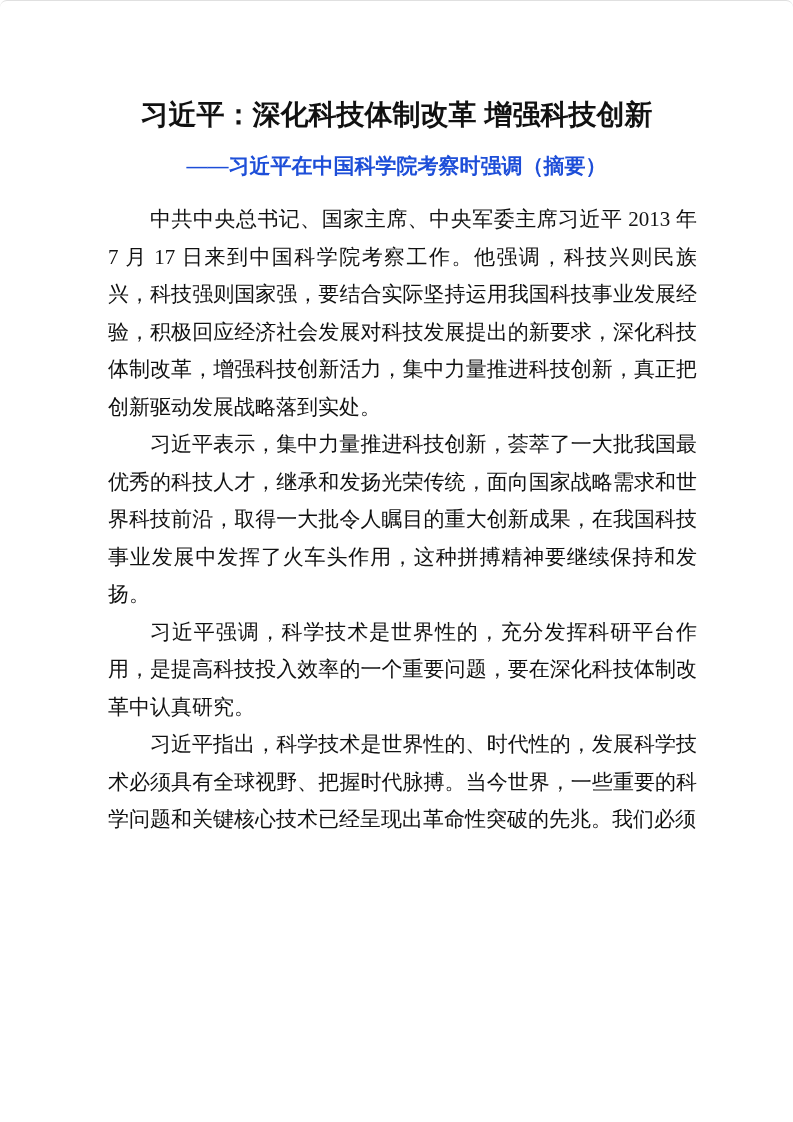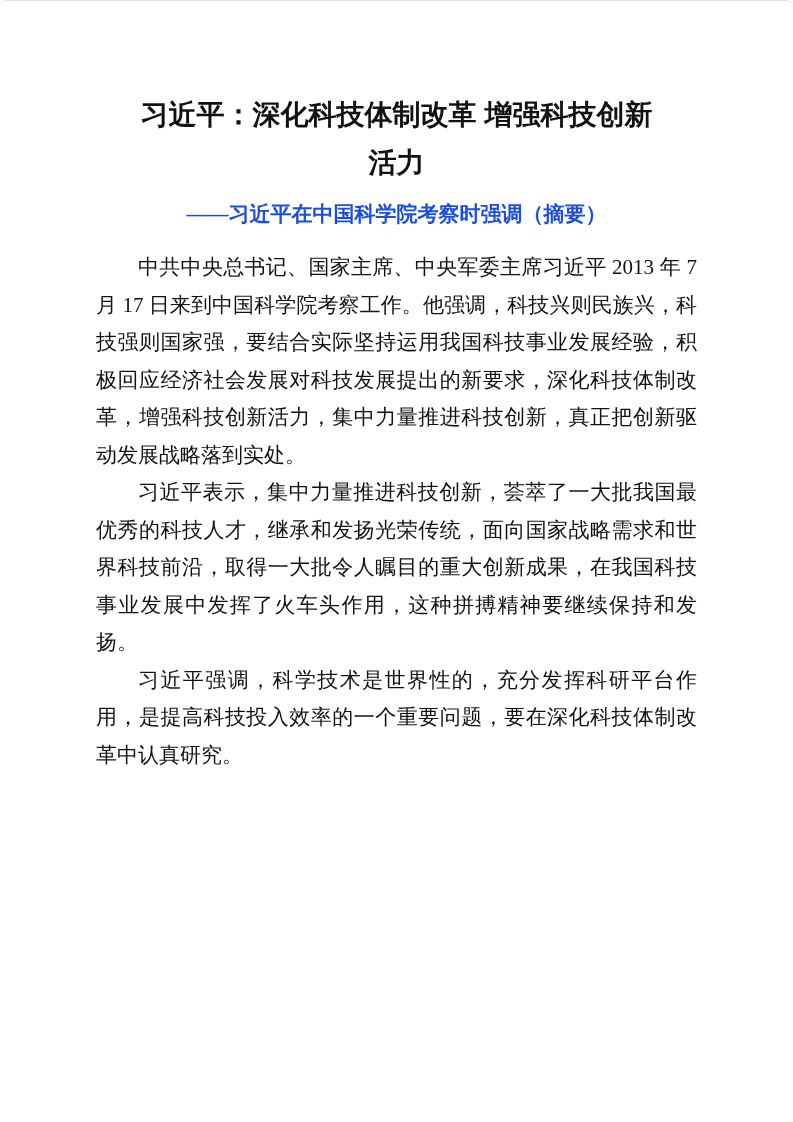--- a/index.html
+++ b/index.html
@@ -37,41 +37,42 @@
     margin: 12px 0 0 0;
     font-size: 21px;
     font-weight: 700;
     line-height: 30px;
     text-align: center;
     color: #1d4ed8;
     font-family: "Liberation Serif", "DejaVu Serif", serif;
   }
   .doc-body {
     margin-top: 20px;
+    margin-left: 12px;
   }
   .doc-body p {
     margin: 0;
     font-size: 21px;
     line-height: 37.5px;
     text-align: justify;
     text-justify: inter-character;
     text-indent: 2em;
     color: #111111;
     word-break: break-all;
   }
 </style>
 </head>
 <body>
 
 <div class="page">
   <h1 class="title">
     <span class="title-line">习近平：深化科技体制改革 增强科技创新</span>
-    <span class="title-line">活力</span>
   </h1>
 
   <h2 class="subtitle">——习近平在中国科学院考察时强调（摘要）</h2>
 
   <div class="doc-body">
     <p>中共中央总书记、国家主席、中央军委主席习近平 2013 年 7 月 17 日来到中国科学院考察工作。他强调，科技兴则民族兴，科技强则国家强，要结合实际坚持运用我国科技事业发展经验，积极回应经济社会发展对科技发展提出的新要求，深化科技体制改革，增强科技创新活力，集中力量推进科技创新，真正把创新驱动发展战略落到实处。</p>
     <p>习近平表示，集中力量推进科技创新，荟萃了一大批我国最优秀的科技人才，继承和发扬光荣传统，面向国家战略需求和世界科技前沿，取得一大批令人瞩目的重大创新成果，在我国科技事业发展中发挥了火车头作用，这种拼搏精神要继续保持和发扬。</p>
     <p>习近平强调，科学技术是世界性的，充分发挥科研平台作用，是提高科技投入效率的一个重要问题，要在深化科技体制改革中认真研究。</p>
+    <p>习近平指出，科学技术是世界性的、时代性的，发展科学技术必须具有全球视野、把握时代脉搏。当今世界，一些重要的科学问题和关键核心技术已经呈现出革命性突破的先兆。我们必须</p>
   </div>
 </div>
 
 </body></html>

